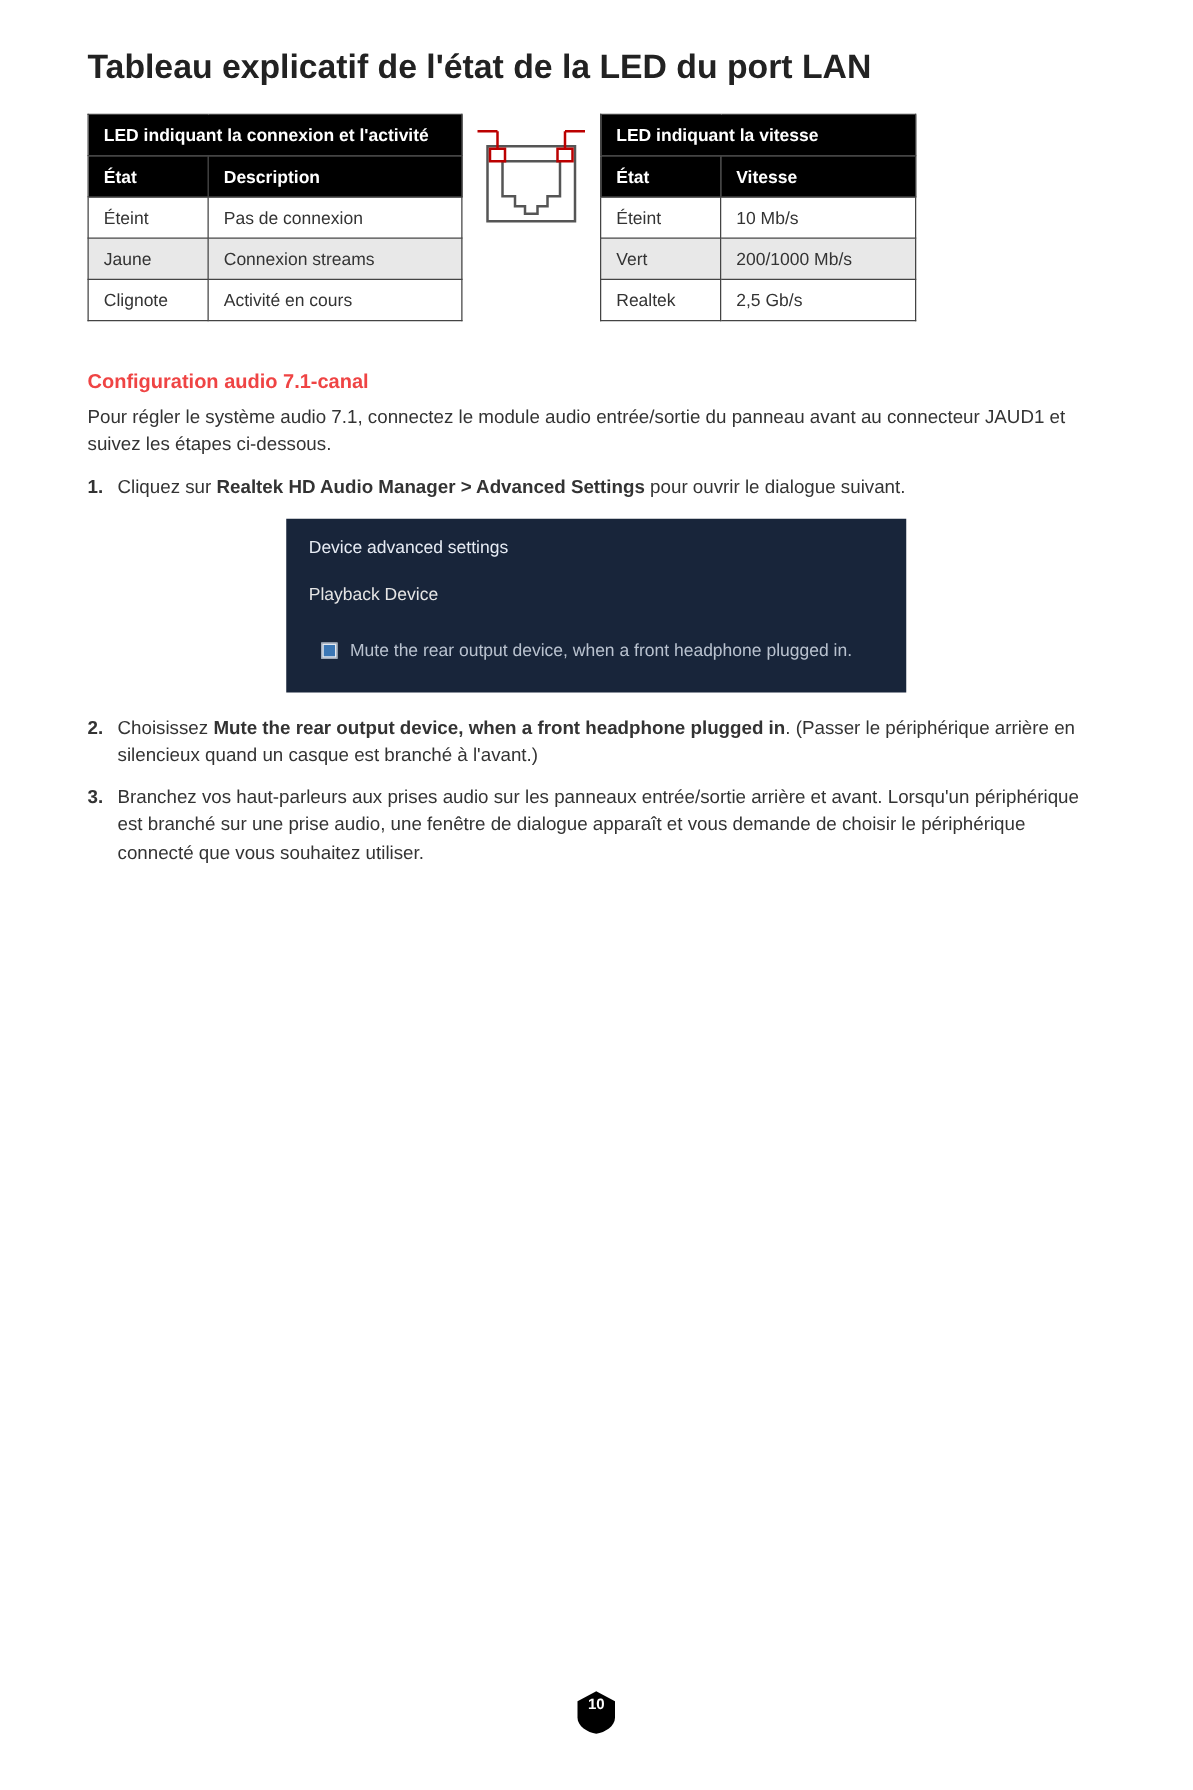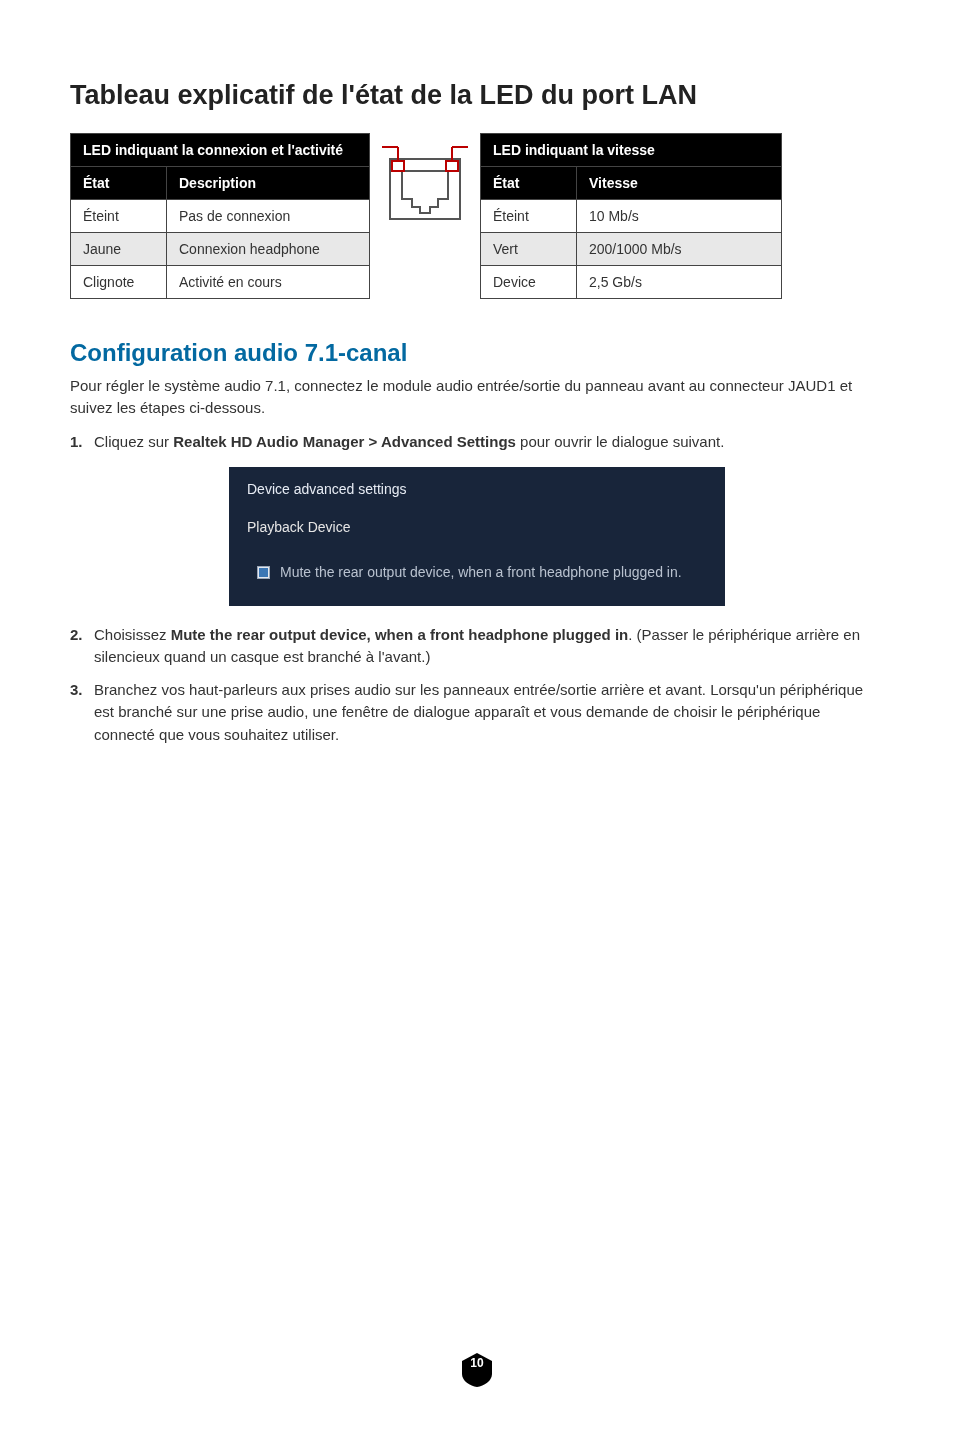--- a/index.html
+++ b/index.html
@@ -5,21 +5,21 @@
   * { box-sizing: border-box; margin: 0; padding: 0; }
   body {
     width: 954px;
     height: 1432px;
     background: #fff;
     font-family: Arial, Helvetica, sans-serif;
     color: #333;
     position: relative;
   }
   .page {
-    padding: 80px 70px 0 70px;
+    padding: 38px 70px 0 70px;
   }
   h1.main-title {
     font-size: 27px;
     font-weight: bold;
     color: #222;
     margin-bottom: 22px;
   }
   .tables-row {
     display: flex;
     align-items: flex-start;
@@ -37,34 +37,34 @@
     text-align: left;
   }
   table.led thead th {
     background: #000;
     color: #fff;
     font-weight: bold;
   }
   table.led tbody tr:nth-child(even) td { background: #e8e8e8; }
   .t1 { width: 300px; }
   .t1 thead th:first-child { width: 96px; }
-  .t2 { width: 302px; }
+  .t2 { width: 253px; }
   .t2 thead th:first-child { width: 96px; }
   .port-diagram {
     width: 110px;
     display: flex;
     justify-content: center;
     padding-top: 8px;
   }
   .port-diagram svg { display: block; }
 
   h2.sub {
-    font-size: 24px;
-    font-weight: bold;
-    color: #0369a1;
+    font-size: 16px;
+    font-weight: bold;
+    color: #ef4444;
     margin-bottom: 8px;
   }
   p.body {
     font-size: 15px;
     line-height: 1.45;
     color: #333;
     margin-bottom: 12px;
   }
 
   ol.steps { list-style: none; padding: 0; margin: 0; }
@@ -136,21 +136,21 @@
           <th>Description</th>
         </tr>
       </thead>
       <tbody>
         <tr>
           <td>Éteint</td>
           <td>Pas de connexion</td>
         </tr>
         <tr>
           <td>Jaune</td>
-          <td>Connexion headphone</td>
+          <td>Connexion streams</td>
         </tr>
         <tr>
           <td>Clignote</td>
           <td>Activité en cours</td>
         </tr>
       </tbody>
     </table>
 
     <div class="port-diagram">
       <svg width="90" height="86" viewBox="0 0 90 86">
@@ -182,21 +182,21 @@
       <tbody>
         <tr>
           <td>Éteint</td>
           <td>10 Mb/s</td>
         </tr>
         <tr>
           <td>Vert</td>
           <td>200/1000 Mb/s</td>
         </tr>
         <tr>
-          <td>Device</td>
+          <td>Realtek</td>
           <td>2,5 Gb/s</td>
         </tr>
       </tbody>
     </table>
   </div>
 
   <h2 class="sub">Configuration audio 7.1-canal</h2>
   <p class="body">Pour régler le système audio 7.1, connectez le module audio entrée/sortie du panneau avant au connecteur JAUD1 et suivez les étapes ci-dessous.</p>
 
   <ol class="steps">

